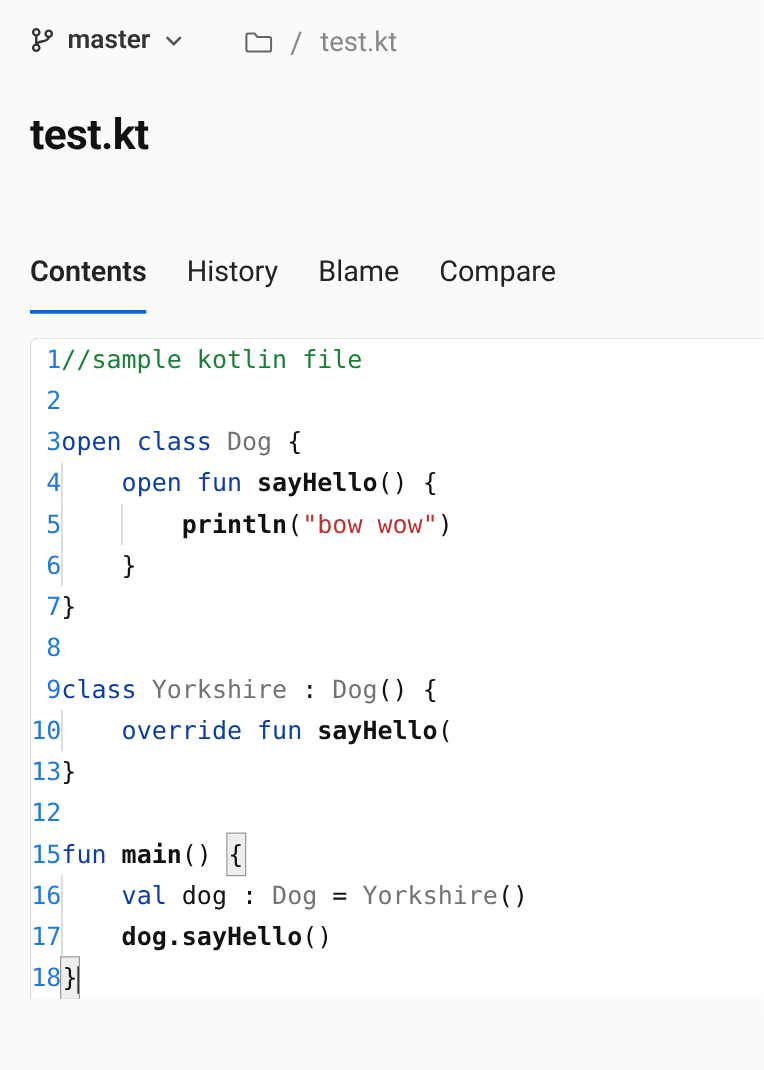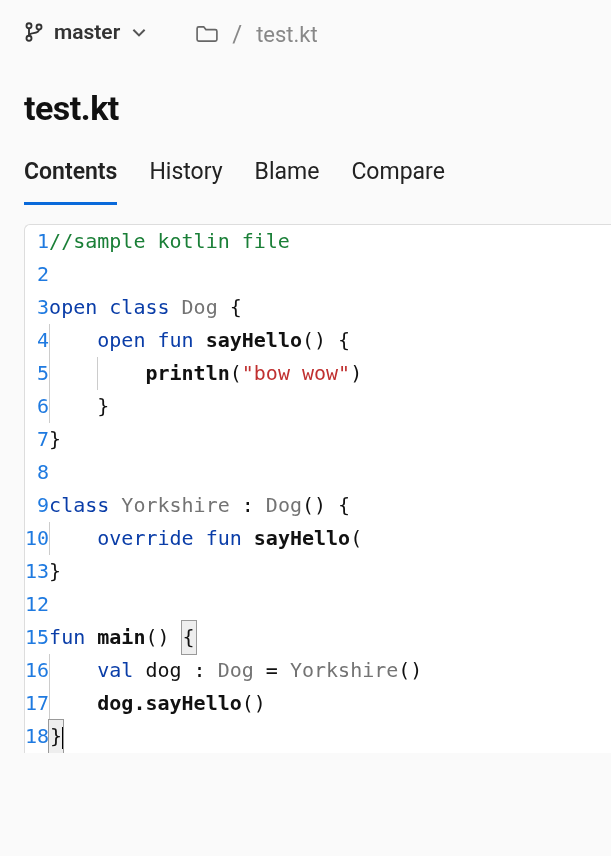--- a/index.html
+++ b/index.html
@@ -53,20 +53,21 @@
       font-weight: 700;
       padding: 20px 24px 30px;
       letter-spacing: -0.5px;
     }
     .tabs {
       display: flex;
       gap: 32px;
       padding: 0 24px;
       font-size: 23px;
       border-bottom: 1px solid #fafafa;
+      margin-top: 46px;
     }
     .tab {
       padding-bottom: 18px;
       color: #222;
       cursor: pointer;
       position: relative;
     }
     .tab.active {
       font-weight: 600;
     }

